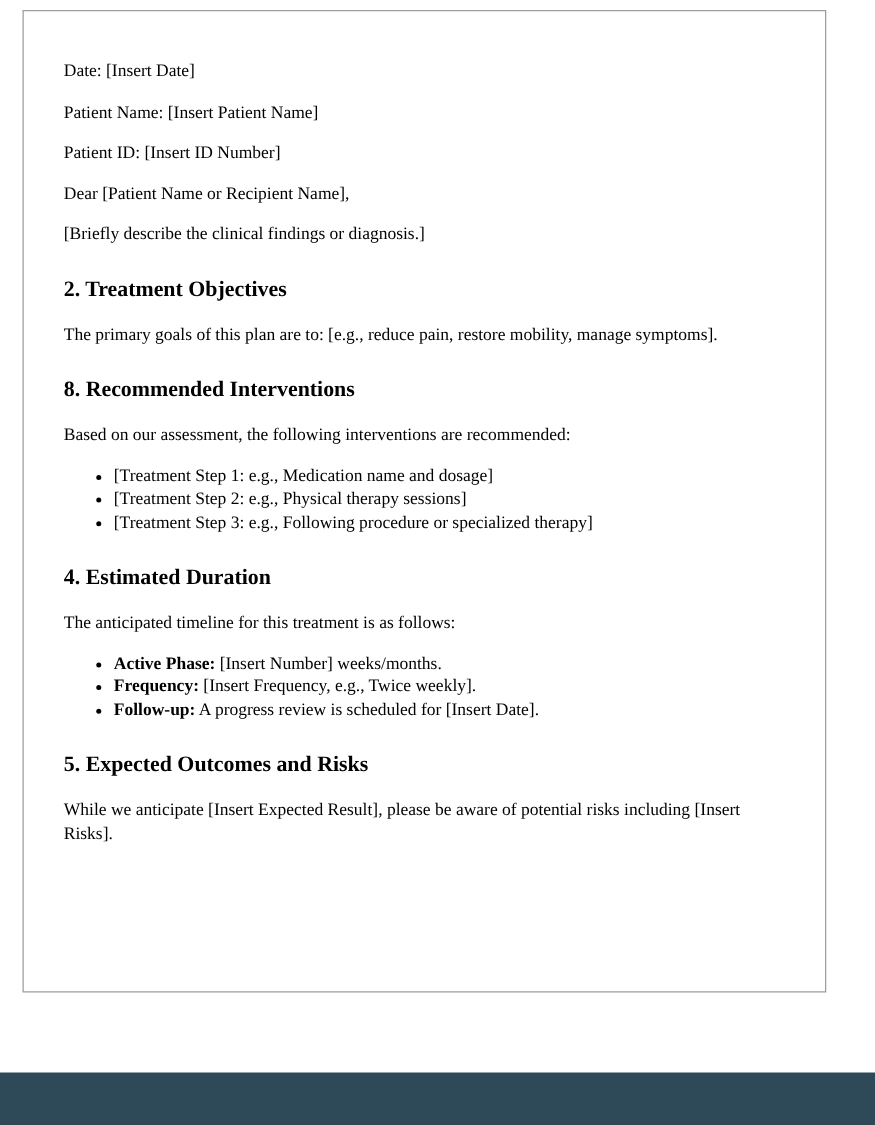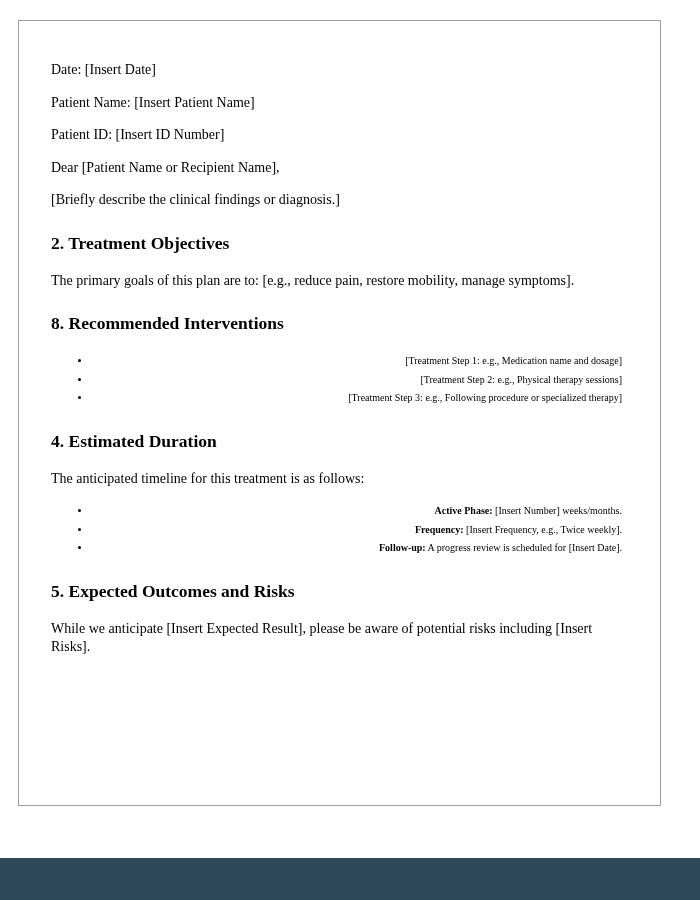--- a/index.html
+++ b/index.html
@@ -12,21 +12,21 @@
     width: 700px;
     height: 900px;
     position: relative;
     overflow: hidden;
     font-family: "Liberation Serif", serif;
     color: #000000;
   }
   .page {
     position: absolute;
     left: 18px;
-    top: 20px;
+    top: 8px;
     width: 643px;
     height: 786px;
     background: #ffffff;
     border: 1px solid #9d9d9d;
     padding: 40px 38px 10px 32px;
     overflow: hidden;
   }
   .page p, .page div.line {
     font-size: 14px;
     line-height: 18.5px;
@@ -38,23 +38,22 @@
     font-size: 17.5px;
     line-height: 22px;
     font-weight: bold;
     margin: 22px 0 18px 0;
   }
   ul.doc-list {
     margin: 0 0 14px 0;
     padding-left: 40px;
   }
   ul.doc-list li {
-    font-size: 10px;
+    font-size: 14px;
     line-height: 18.5px;
-    text-align: right;
   }
   .bold { font-weight: bold; }
   .footer-bar {
     position: absolute;
     left: 0;
     bottom: 0;
     width: 700px;
     height: 42px;
     background: #2e4a58;
   }
@@ -73,20 +72,21 @@
 
   <p>Dear [Patient Name or Recipient Name],</p>
 
 
   <p>[Briefly describe the clinical findings or diagnosis.]</p>
 
   <h2 class="section-heading">2. Treatment Objectives</h2>
   <p>The primary goals of this plan are to: [e.g., reduce pain, restore mobility, manage symptoms].</p>
 
   <h2 class="section-heading">8. Recommended Interventions</h2>
+  <p>Based on our assessment, the following interventions are recommended:</p>
   <ul class="doc-list">
     <li>[Treatment Step 1: e.g., Medication name and dosage]</li>
     <li>[Treatment Step 2: e.g., Physical therapy sessions]</li>
     <li>[Treatment Step 3: e.g., Following procedure or specialized therapy]</li>
   </ul>
 
   <h2 class="section-heading">4. Estimated Duration</h2>
   <p>The anticipated timeline for this treatment is as follows:</p>
   <ul class="doc-list">
     <li><span class="bold">Active Phase:</span><span> [Insert Number] weeks/months.</span></li>

